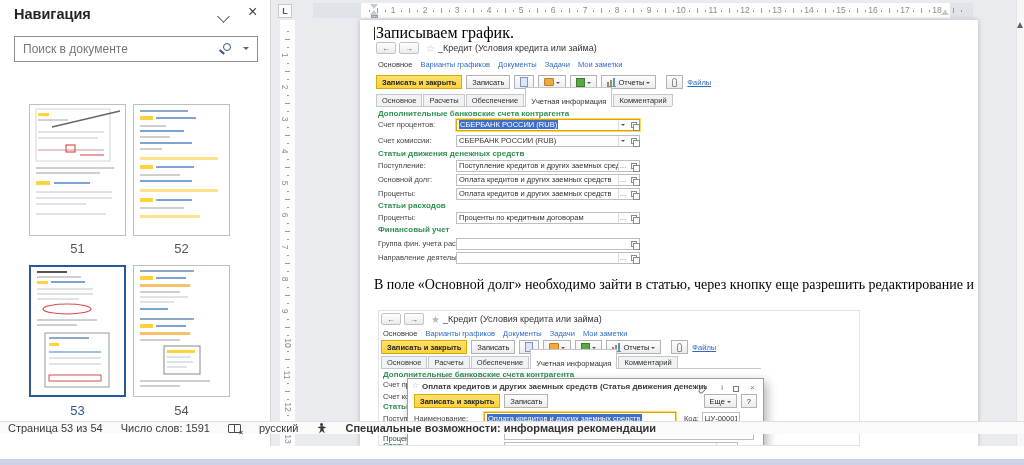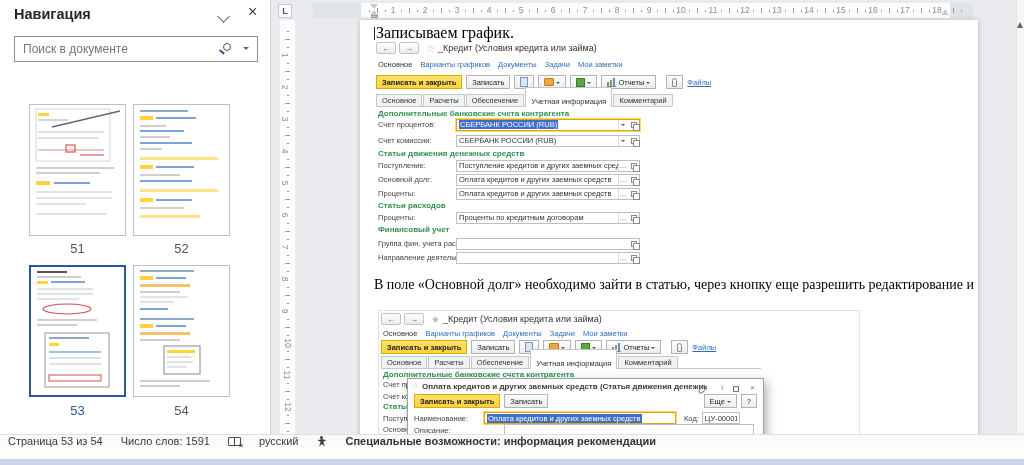--- a/index.html
+++ b/index.html
@@ -85,21 +85,21 @@
 
   
   .dlg { position:absolute; background:#fff; border:1px solid #9aa0a8; box-shadow:3px 4px 10px rgba(0,0,0,.3); }
   .dlg-title { position:absolute; left:8px; top:3px; width:285px; font-size:8px; font-weight:bold; color:#3a3a3a; white-space:nowrap; overflow:hidden; }
   .dlg-ico { position:absolute; top:4px; color:#777; font-size:8px; }
   .i-link { display:inline-block; width:9px; height:5px; border:1px solid #777; border-radius:3px; transform:rotate(-45deg); }
   .i-max { display:inline-block; width:6px; height:6px; border:1px solid #777; }
   .dlabel { font-size:7.5px; color:#444; white-space:nowrap; }
 
   
-  #statusbar { position:absolute; left:0; top:434px; width:1024px; height:13px; background:#fafafa; border-top:1px solid #e0e0e0; display:flex; align-items:center; font-size:11px; color:#3a3a3a; }
+  #statusbar { position:absolute; left:0; top:421px; width:1024px; height:13px; background:#fafafa; border-top:1px solid #e0e0e0; display:flex; align-items:center; font-size:11px; color:#3a3a3a; }
   #statusbar .sb-left { display:flex; align-items:center; gap:18px; padding-left:8px; white-space:nowrap; }
   #statusbar .sb-right { position:absolute; right:6px; display:flex; align-items:center; gap:9px; white-space:nowrap; }
   .i-proof { position:relative; width:13px; height:9px; border:1px solid #4a4a4a; border-radius:1px; }
   .i-proof:before { content:''; position:absolute; left:5.5px; top:0; width:1px; height:8px; background:#4a4a4a; }
   .i-proof span { position:absolute; right:-3px; bottom:-4px; font-size:7px; font-weight:bold; color:#3a3a3a; }
   .i-acc { position:relative; width:11px; height:11px; }
   .i-acc:before { content:''; position:absolute; left:4px; top:0; width:3px; height:3px; border-radius:50%; background:#3a3a3a; }
   .i-acc:after { content:''; position:absolute; left:1px; top:3.5px; width:9px; height:7.5px; background:#3a3a3a; clip-path:polygon(50% 0,100% 18%,64% 38%,82% 100%,50% 66%,18% 100%,36% 38%,0 18%); }
   .sb-bold { font-weight:bold; color:#333; }
   .i-focus { position:relative; width:10px; height:11px; border:1px solid #4a4a4a; }

